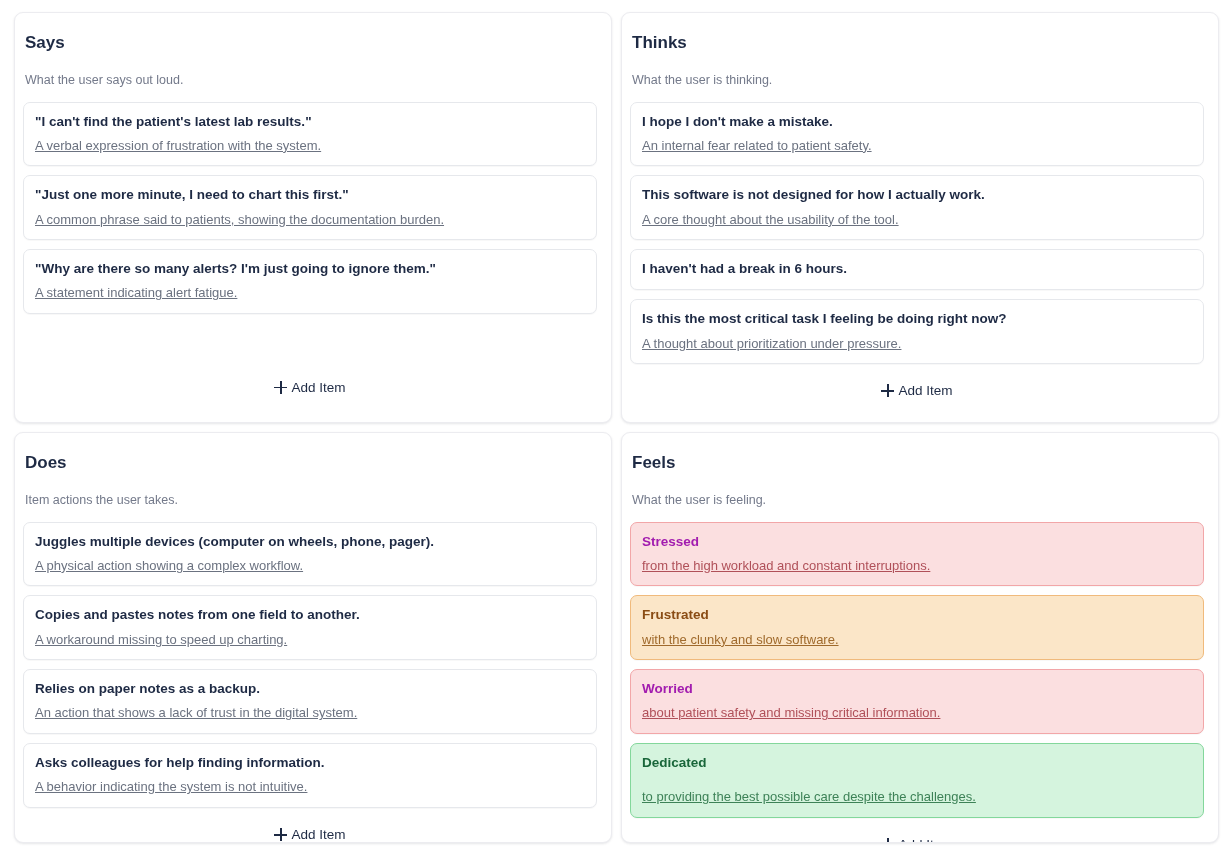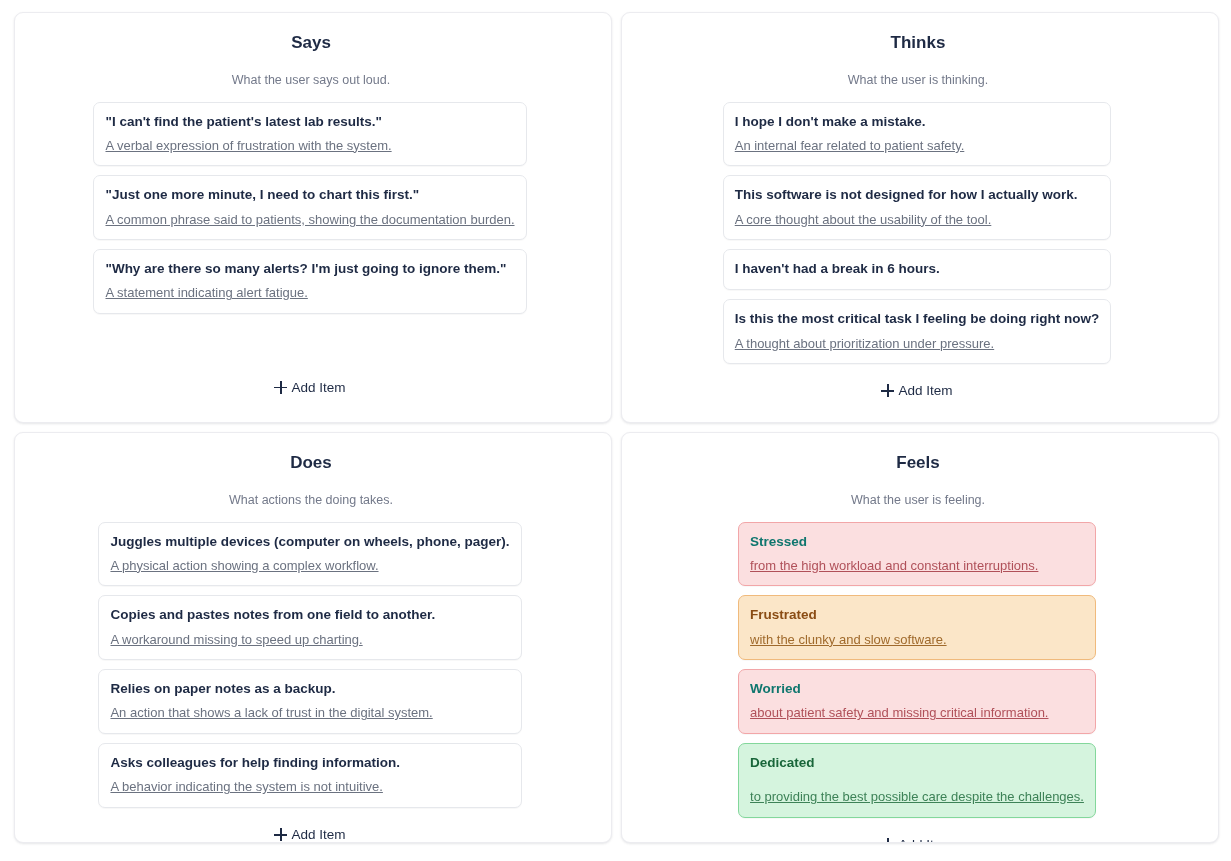--- a/index.html
+++ b/index.html
@@ -25,21 +25,20 @@
   }
   .panel {
     background: #ffffff;
     border: 1px solid #ececf0;
     border-radius: 9px;
     box-shadow: 0 1px 3px rgba(16,24,40,0.07), 0 1px 2px rgba(16,24,40,0.04);
     padding: 18px 14px 14px 8px;
     display: flex;
     flex-direction: column;
     overflow: hidden;
-    align-items: center;
   }
   .panel-title {
     font-size: 17px;
     font-weight: bold;
     color: #1e2a44;
     line-height: 1.2;
     margin: 2px 0 0 2px;
   }
   .panel-subtitle {
     font-size: 12.5px;
@@ -71,21 +70,21 @@
     color: #6b7280;
     line-height: 1.35;
     margin: 6px 0 0 0;
     text-decoration: underline;
   }
   
   .item-card.tone-red {
     background: #fbdfe0;
     border-color: #f2a6a8;
   }
-  .item-card.tone-red .item-title { color: #0f766e; }
+  .item-card.tone-red .item-title { color: #a21caf; }
   .item-card.tone-red .item-desc  { color: #b05059; }
 
   .item-card.tone-amber {
     background: #fbe6c8;
     border-color: #f0ba7c;
   }
   .item-card.tone-amber .item-title { color: #8a4c14; }
   .item-card.tone-amber .item-desc  { color: #a06a2c; }
 
   .item-card.tone-green {
@@ -184,21 +183,21 @@
       </div>
       <div class="panel-footer">
         <button class="add-item-btn">
           <span class="plus-icon"></span>
           <span class="add-label">Add Item</span>
         </button>
       </div>
     </section>
     <section class="panel">
       <h2 class="panel-title">Does</h2>
-      <p class="panel-subtitle">What actions the doing takes.</p>
+      <p class="panel-subtitle">Item actions the user takes.</p>
       <div class="items">
         <div class="item-card">
           <div class="item-title">Juggles multiple devices (computer on wheels, phone, pager).</div>
           <div class="item-desc">A physical action showing a complex workflow.</div>
         </div>
         <div class="item-card">
           <div class="item-title">Copies and pastes notes from one field to another.</div>
           <div class="item-desc">A workaround missing to speed up charting.</div>
         </div>
         <div class="item-card">

